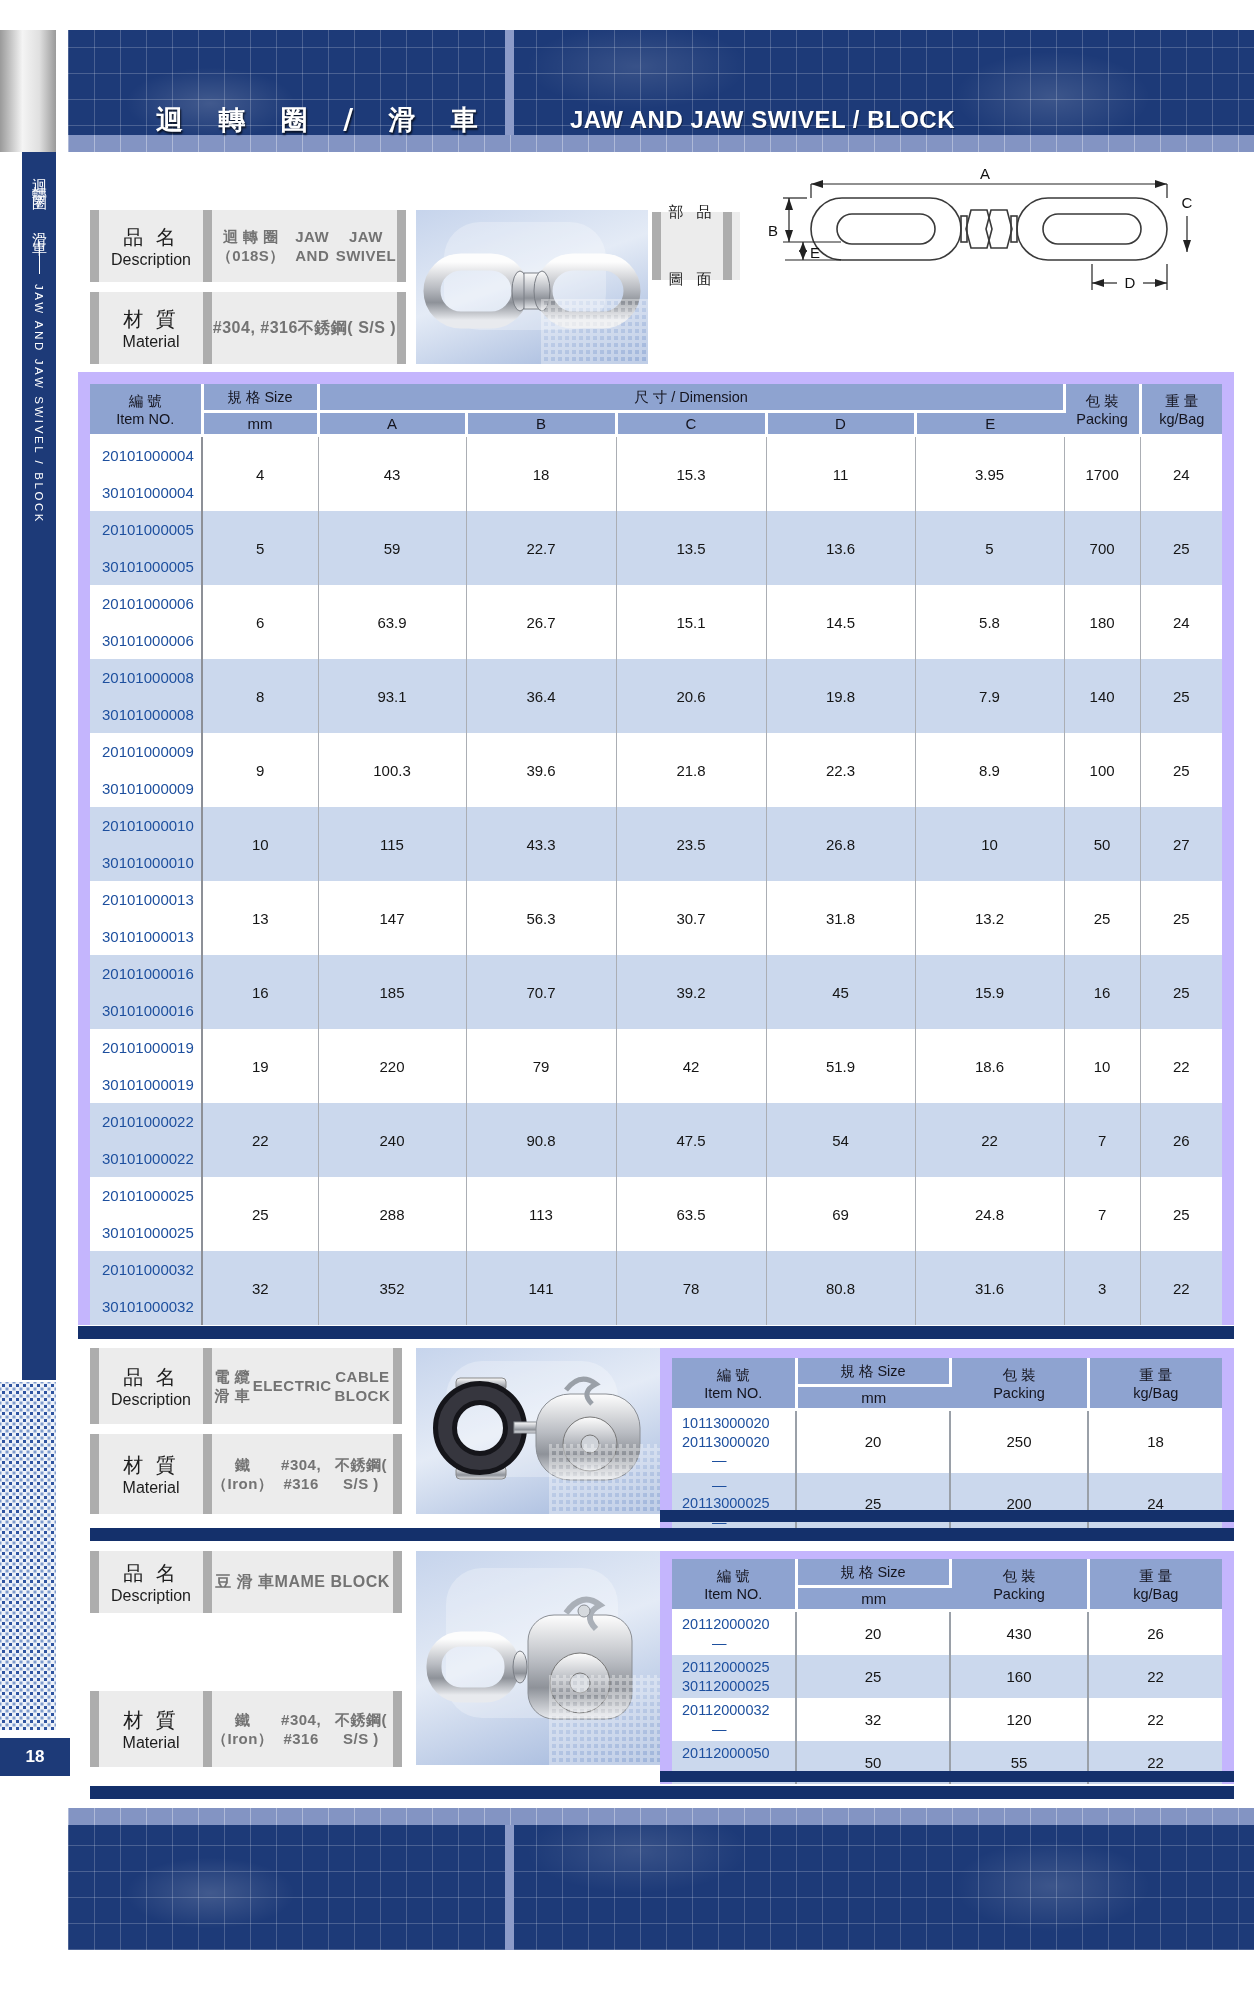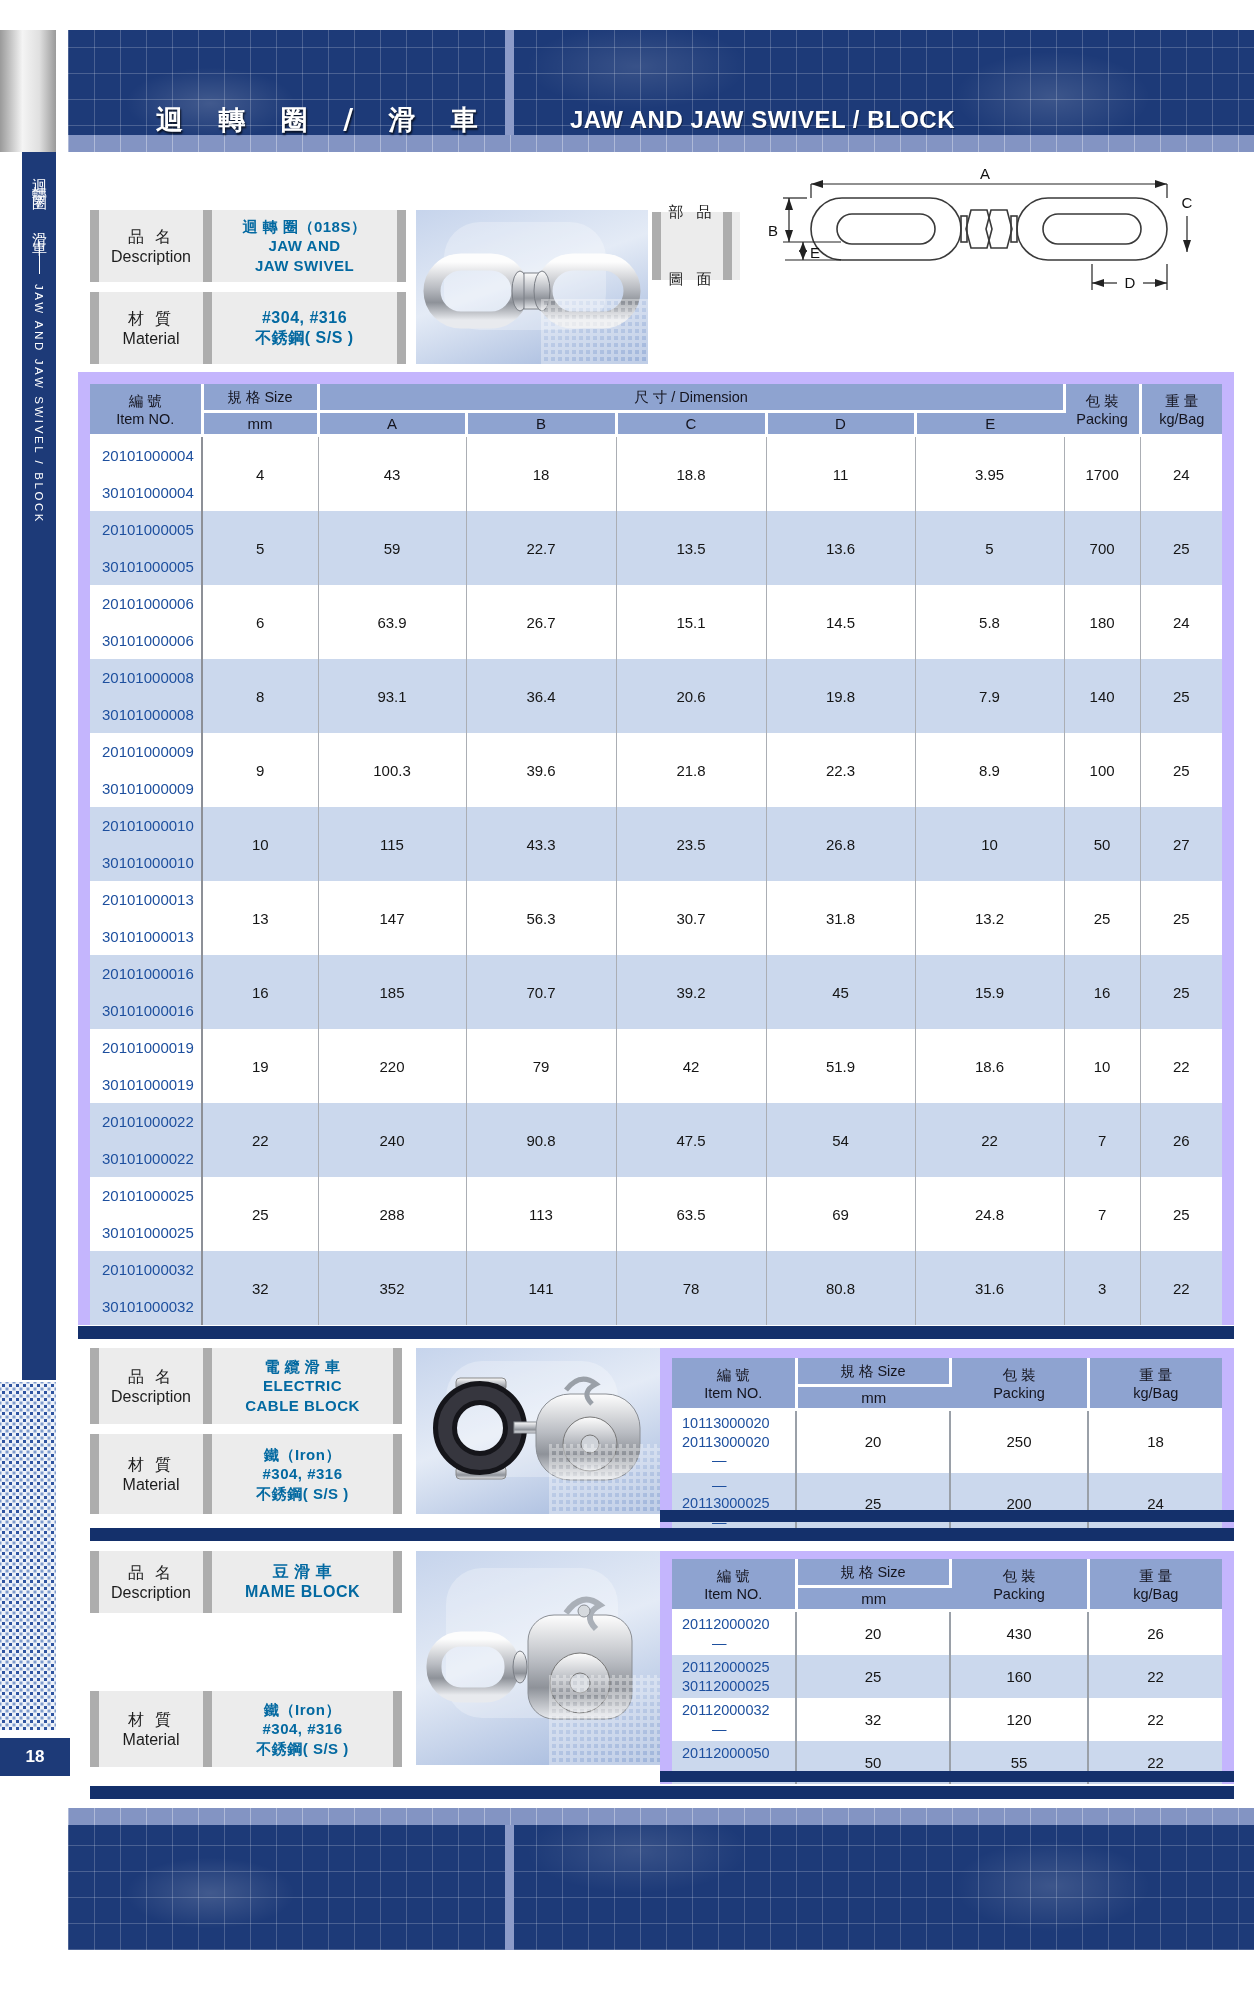--- a/index.html
+++ b/index.html
@@ -41,24 +41,24 @@
     background-image:radial-gradient(#2f54a0 34%, transparent 36%),radial-gradient(#7f9ccd 34%, transparent 36%);
     background-size:7px 7px;background-position:0 0,3.5px 3.5px;}
   .page-box{position:absolute;left:0;top:1738px;width:70px;height:38px;background:#1d3a78;color:#fff;
     display:flex;align-items:center;justify-content:center;font-size:17px;font-weight:bold;}
 
   
   .ibox{position:absolute;display:flex;background:#ececec;}
   .ibox .cap{width:9px;background:#adadad;}
   .ibox .lbl{width:104px;display:flex;flex-direction:column;justify-content:center;align-items:center;
     color:#1c1c1c;text-align:center;}
-  .lbl .zh{font-size:16px;font-family:"DejaVu Serif",serif;letter-spacing:3px;}
+  .lbl .zh{font-size:20px;font-family:"DejaVu Serif",serif;letter-spacing:3px;}
   .lbl .en{font-size:16px;}
-  .ibox .val{flex:1;display:flex;flex-direction:column;justify-content:center;align-items:center;
-    color:#0369a1;font-weight:bold;text-align:center;}
+  .ibox .val{flex:1;display:flex;flex-direction:row;justify-content:center;align-items:center;
+    color:#737373;font-weight:bold;text-align:center;}
   .val div{line-height:1.25;font-size:16px;letter-spacing:.5px;}
   .val.small-lines div{font-size:15px;line-height:1.28;}
 
   
   .photo{position:absolute;overflow:hidden;background:linear-gradient(160deg,#c6d4ec 0%,#e4ebf6 45%,#9db3da 100%);}
   .photo .motif{position:absolute;left:12%;top:8%;width:70%;height:70%;background:rgba(255,255,255,.28);
     border-radius:36px;}
   .photo .dither{position:absolute;right:0;bottom:0;width:46%;height:42%;opacity:.35;
     background-image:repeating-linear-gradient(0deg,#fff 0 3px,transparent 3px 7px),
                      repeating-linear-gradient(90deg,#fff 0 3px,transparent 3px 7px);}
@@ -268,21 +268,21 @@
           <tr>
             <td class="item-cell">
               <div class="stack">
                 <div>20101000004</div>
                 <div>30101000004</div>
               </div>
             </td>
             <td>4</td>
             <td>43</td>
             <td>18</td>
-            <td>18.8</td>
+            <td>15.3</td>
             <td>11</td>
             <td>3.95</td>
             <td>1700</td>
             <td>24</td>
           </tr>
           <tr class="alt">
             <td class="item-cell">
               <div class="stack">
                 <div>20101000005</div>
                 <div>30101000005</div>

